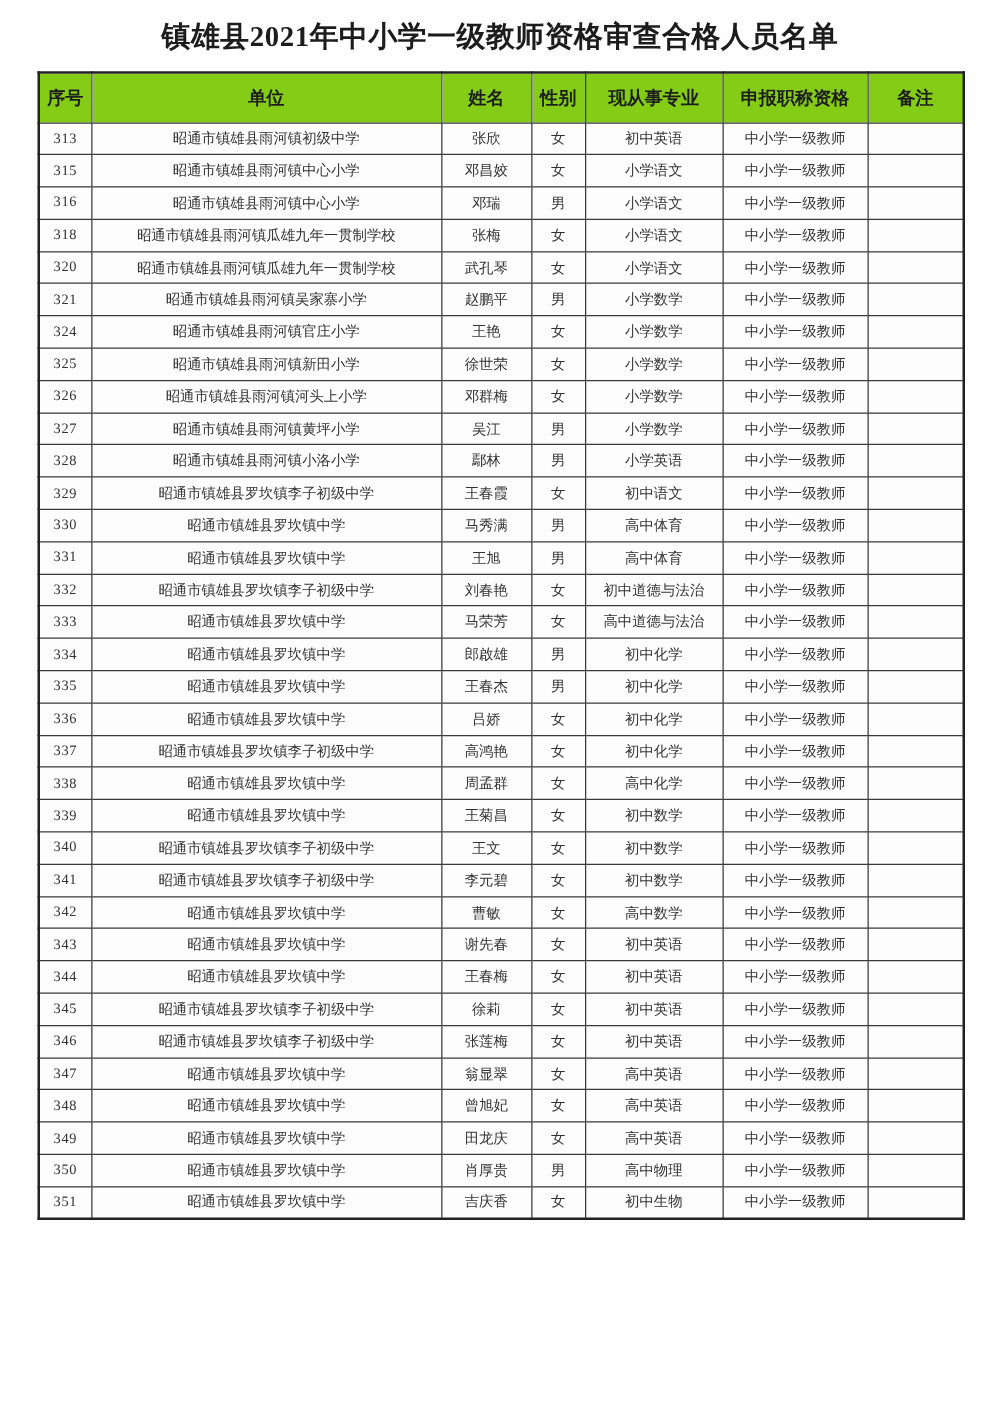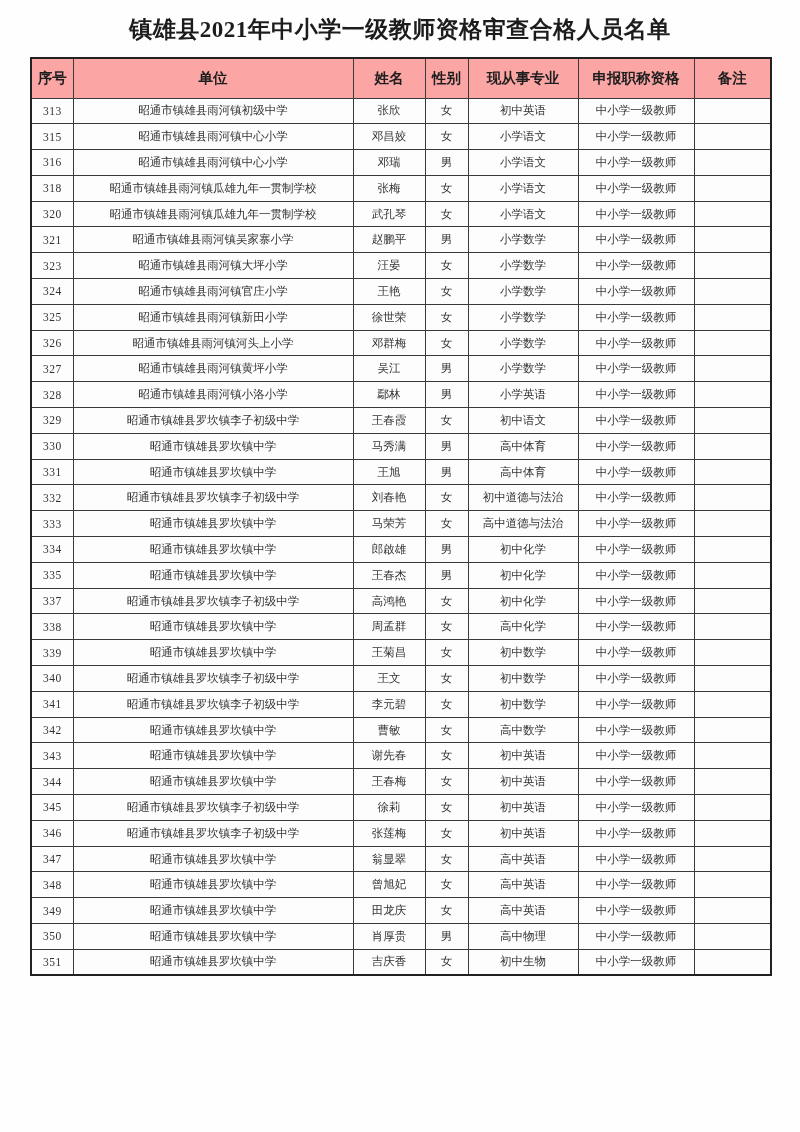--- a/index.html
+++ b/index.html
@@ -37,21 +37,21 @@
     text-align: center;
     vertical-align: middle;
     overflow: hidden;
     white-space: nowrap;
   }
   table.roster th {
     height: 40px;
     font-size: 14.5px;
     font-weight: bold;
     color: #1e1e1e;
-    background: #fca5a5;
+    background: #84cc16;
   }
   table.roster td {
     height: 25.8px;
     font-size: 11.5px;
     color: #333;
     background: #fdfdfd;
   }
   td.c-no { font-size: 13px; letter-spacing: 0.5px; }
   col.c-no    { width: 42px; }
   col.c-unit  { width: 280px; }
@@ -146,29 +146,20 @@
     <td class="c-no">321</td>
     <td class="c-unit">昭通市镇雄县雨河镇吴家寨小学</td>
     <td>赵鹏平</td>
     <td>男</td>
     <td>小学数学</td>
     <td>中小学一级教师</td>
     <td></td>
   </tr>
 
 
-  <tr>
-    <td class="c-no">323</td>
-    <td class="c-unit">昭通市镇雄县雨河镇大坪小学</td>
-    <td>汪晏</td>
-    <td>女</td>
-    <td>小学数学</td>
-    <td>中小学一级教师</td>
-    <td></td>
-  </tr>
 
   <tr>
     <td class="c-no">324</td>
     <td class="c-unit">昭通市镇雄县雨河镇官庄小学</td>
     <td>王艳</td>
     <td>女</td>
     <td>小学数学</td>
     <td>中小学一级教师</td>
     <td></td>
   </tr>
@@ -276,20 +267,29 @@
   <tr>
     <td class="c-no">335</td>
     <td class="c-unit">昭通市镇雄县罗坎镇中学</td>
     <td>王春杰</td>
     <td>男</td>
     <td>初中化学</td>
     <td>中小学一级教师</td>
     <td></td>
   </tr>
 
+  <tr>
+    <td class="c-no">336</td>
+    <td class="c-unit">昭通市镇雄县罗坎镇中学</td>
+    <td>吕娇</td>
+    <td>女</td>
+    <td>初中化学</td>
+    <td>中小学一级教师</td>
+    <td></td>
+  </tr>
 
   <tr>
     <td class="c-no">337</td>
     <td class="c-unit">昭通市镇雄县罗坎镇李子初级中学</td>
     <td>高鸿艳</td>
     <td>女</td>
     <td>初中化学</td>
     <td>中小学一级教师</td>
     <td></td>
   </tr>

